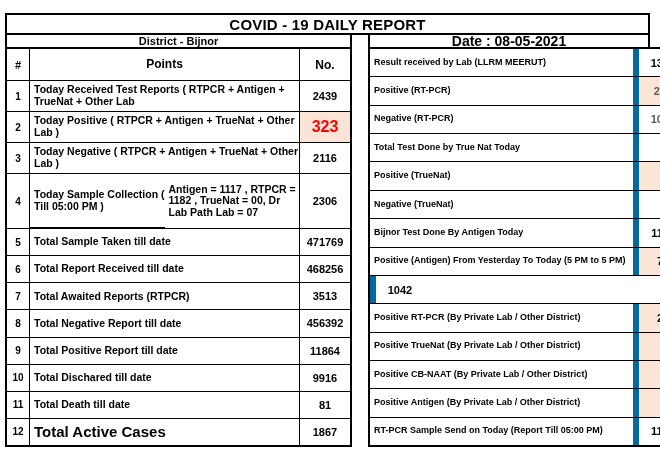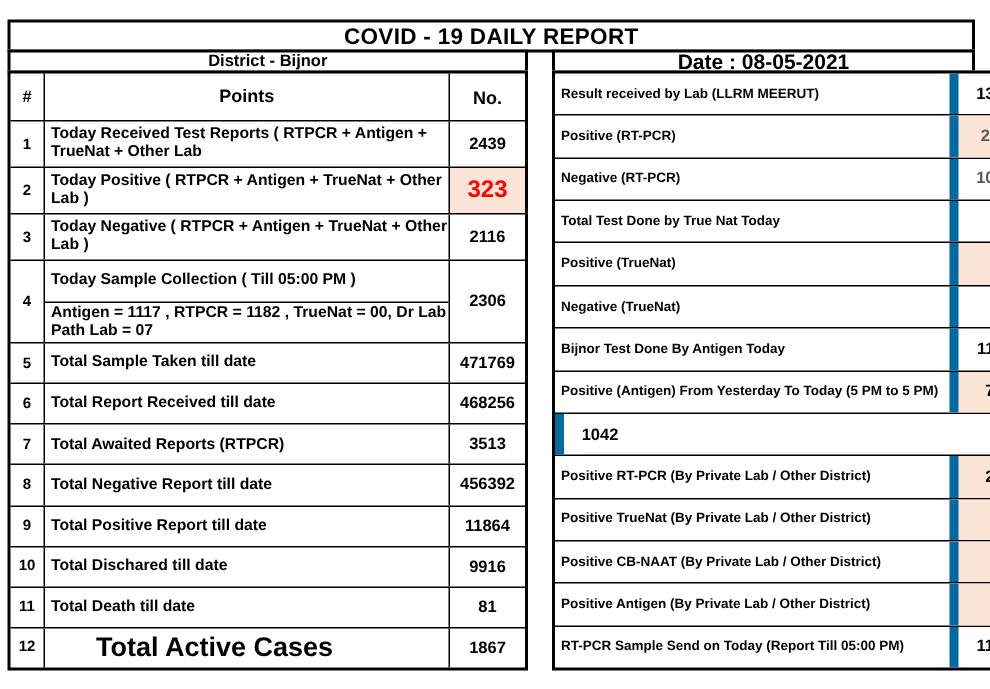--- a/index.html
+++ b/index.html
@@ -48,26 +48,26 @@
   .left-rows .lrow:nth-child(4){height:54px;flex:0 0 auto;}
   .left-rows .lrow:nth-child(n+5){flex:1 1 0;}
   .c-num{
     width:22px;flex:0 0 auto;border-right:1px solid #000;
     display:flex;align-items:center;justify-content:center;font-size:10px;
   }
   .c-label{
     flex:1;display:flex;align-items:center;padding-left:4px;
     font-size:10.5px;line-height:1.1;
   }
-  .c-label.big{font-size:18px;margin-left:30px;}
+  .c-label.big{font-size:15px;}
   .c-val{
     width:50px;flex:0 0 auto;border-left:1px solid #000;
     display:flex;align-items:center;justify-content:center;font-size:11px;
   }
-  .c-label.split{flex-direction:column;align-items:stretch;padding-left:0;}
+  .c-label.split{align-items:stretch;padding-left:0;}
   .c-label.split .subline{
     flex:1;display:flex;align-items:center;padding-left:4px;
   }
   .c-label.split .subline:first-child{border-bottom:1px solid #000;}
   
   .rrow{display:flex;flex:1 1 0;border-bottom:1px solid #000;min-height:0;}
   .right-table .rrow:last-child{border-bottom:none;}
   .r-label{
     flex:1;display:flex;align-items:center;padding-left:4px;
     font-size:9px;line-height:1.1;

